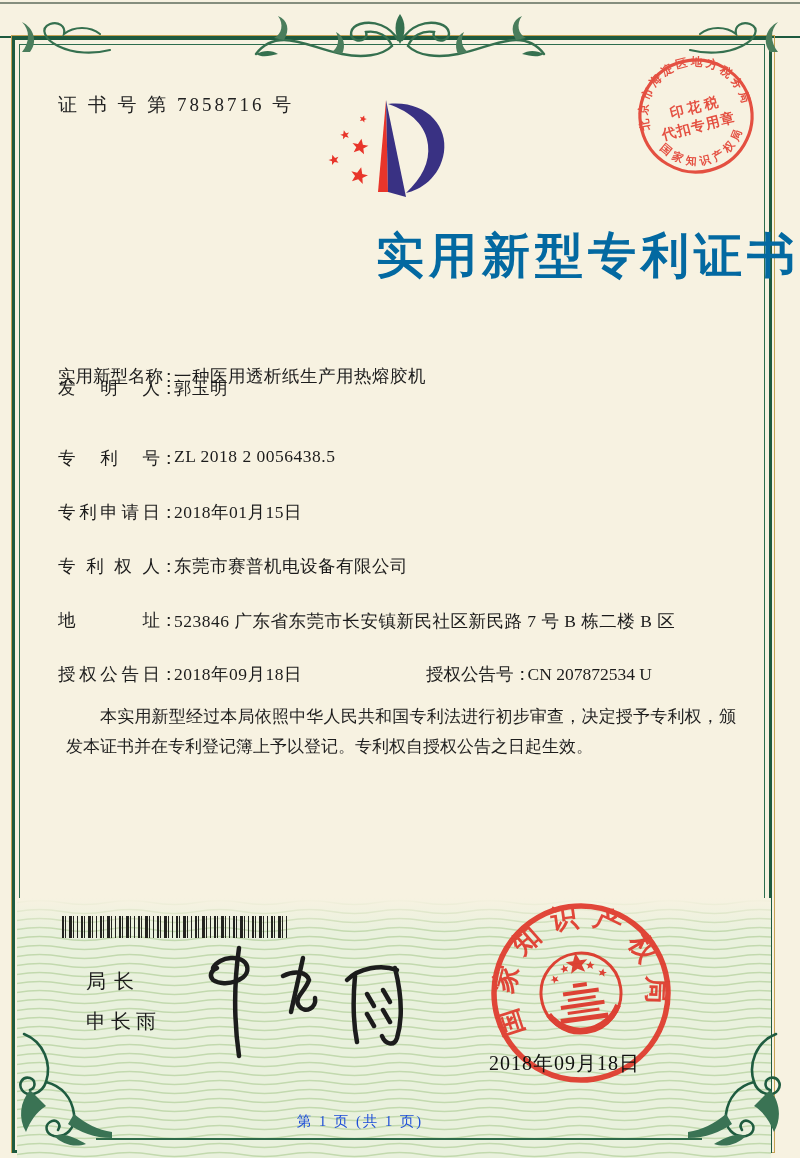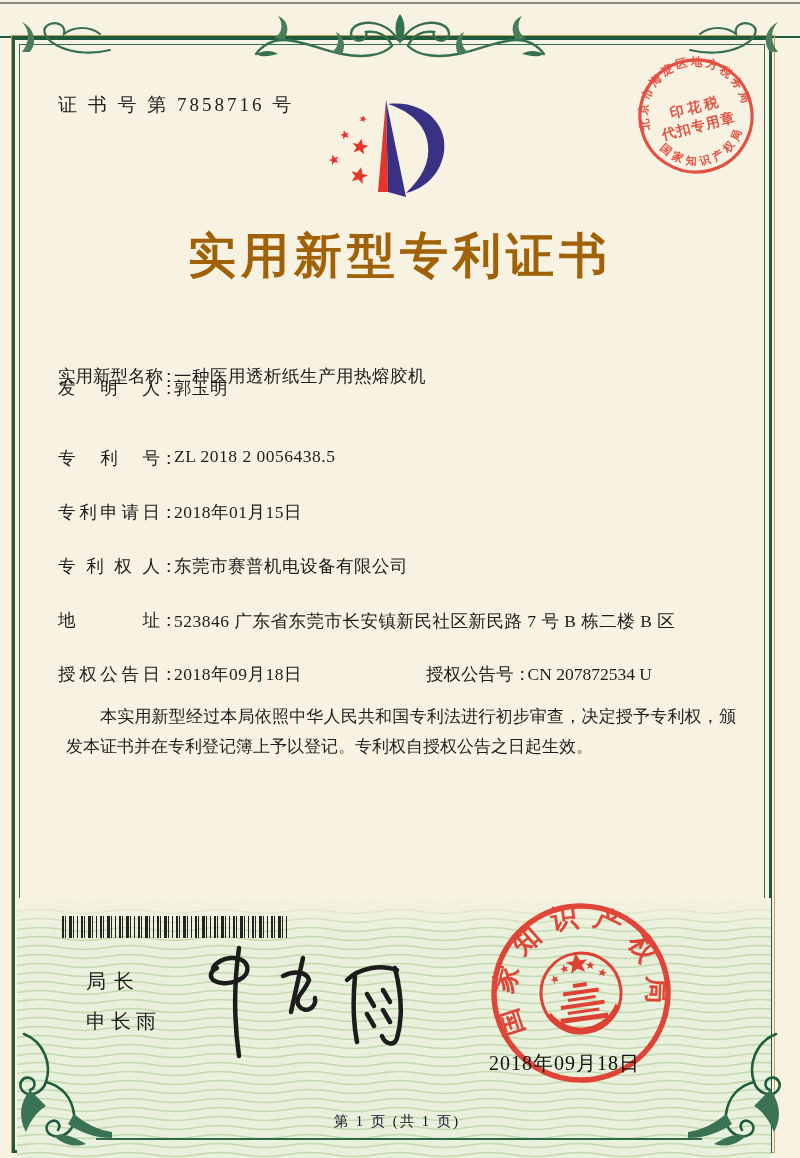--- a/index.html
+++ b/index.html
@@ -8,42 +8,42 @@
   .abs{position:absolute;}
   
   .top-edge{left:0;top:2px;width:800px;height:2px;background:rgba(40,60,45,.55);}
   .top-rule{left:0;top:36px;width:800px;height:2px;background:#1d5a3f;}
   
   .f-gold{left:11px;top:35px;width:762px;height:1116px;border:1px solid #c4a254;}
   .f-green{left:12px;top:37px;width:754px;height:1110px;border:3px solid #1d5a3f;}
   .f-inner{left:19px;top:44px;width:744px;height:1100px;border:1px solid #2c6d4e;}
   
   .cert-no{left:58px;top:92px;font-size:19px;letter-spacing:3px;color:#222;}
-  .title{left:0;right:0;top:224px;text-align:center;font-size:48px;font-weight:bold;letter-spacing:5px;color:#a16207;}
+  .title{left:0;right:0;top:224px;text-align:right;font-size:48px;font-weight:bold;letter-spacing:5px;color:#0369a1;}
   
   .fields{left:58px;top:332px;width:700px;font-size:17.5px;}
   .frow{position:absolute;left:0;white-space:nowrap;}
   .lbl{display:inline-block;width:102px;text-align:justify;text-align-last:justify;vertical-align:top;}
   .cln{display:inline-block;width:14px;vertical-align:top;}
   .val{display:inline-block;vertical-align:top;letter-spacing:.5px;}
   .val-wrap{white-space:normal;width:505px;line-height:26px;}
   .grant-no{position:absolute;left:368px;top:0;white-space:nowrap;}
   
   .bodytext{left:58px;top:694px;width:686px;font-size:17px;line-height:30px;text-align:justify;color:#1e1e1e;}
   .bodytext p{margin:8px;text-indent:2em;}
   
   .band{left:17px;top:898px;width:754px;height:260px;}
   .band-fade{left:17px;top:898px;width:754px;height:34px;background:linear-gradient(#f7f2e1,rgba(247,242,225,0));}
   .bottom-line{left:96px;top:1138px;width:606px;height:2px;background:#2f6b4a;}
   
   .barcode{left:62px;top:916px;width:226px;height:22px;background:repeating-linear-gradient(90deg,#23231f 0 2px,transparent 2px 3px,#23231f 3px 4px,transparent 4px 7px,#23231f 7px 10px,transparent 10px 11px,#23231f 11px 12px,transparent 12px 15px,#23231f 15px 16px,transparent 16px 19px);}
   .director-title{left:86px;top:968px;font-size:20px;letter-spacing:8px;}
   .director-name{left:86px;top:1008px;font-size:20px;letter-spacing:5px;}
   .seal-date{left:489px;top:1050px;font-size:20px;letter-spacing:1px;z-index:6;color:#111;}
-  .footer{left:260px;top:1112px;width:200px;text-align:right;font-size:14.5px;letter-spacing:2px;color:#0f172a;}
+  .footer{left:260px;top:1112px;width:200px;text-align:center;font-size:14.5px;letter-spacing:2px;color:#1d4ed8;}
   .z2{z-index:2;}.z3{z-index:3;}.z4{z-index:4;}.z5{z-index:5;}
 </style>
 </head>
 <body>
 
 <div id="page">
 
   <div class="abs top-edge"></div>
   <div class="abs top-rule"></div>
   <div class="abs f-gold"></div>

